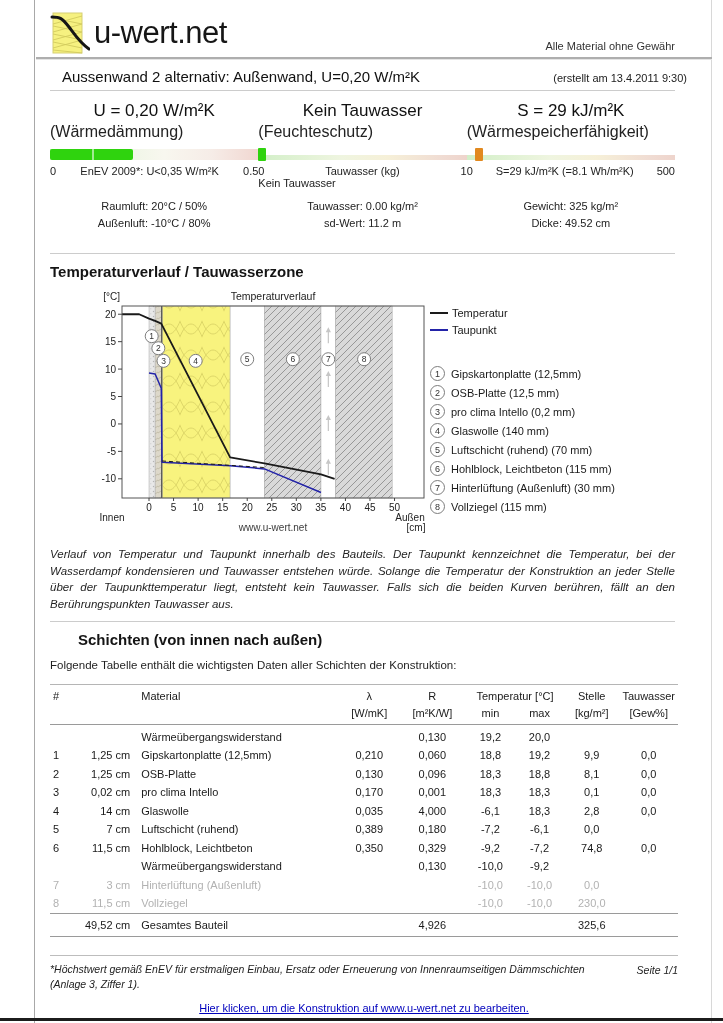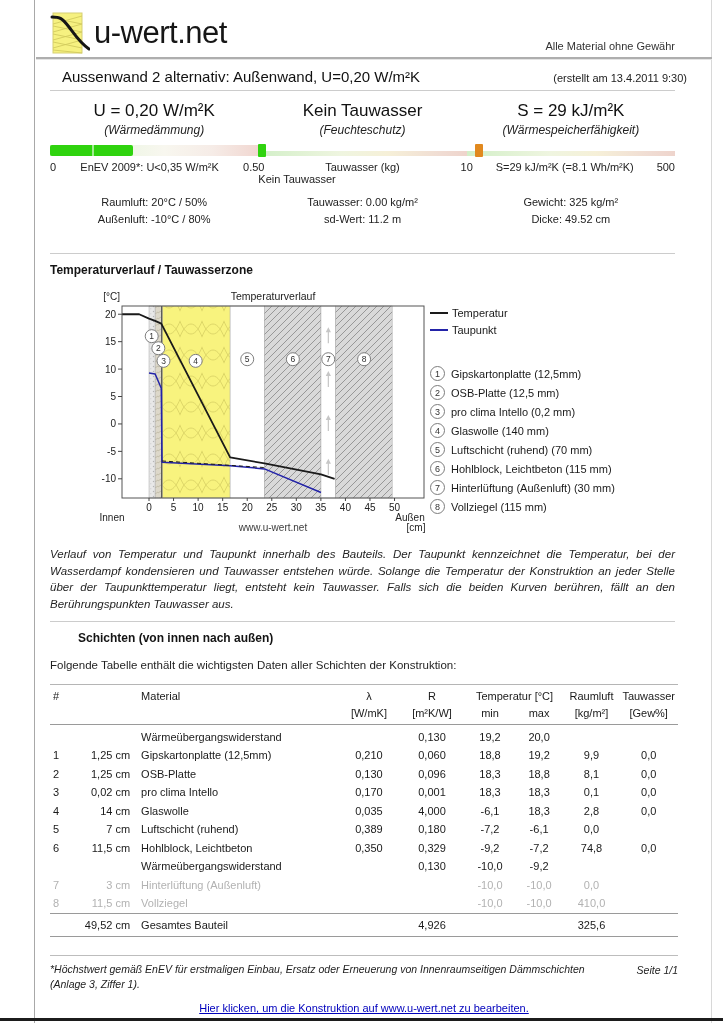--- a/index.html
+++ b/index.html
@@ -18,36 +18,36 @@
   .rule{position:absolute;background:#cccccc;height:1px;}
   .rule-header{top:57px;left:36px;width:676px;height:2px;background:#aeaeae;border-bottom:1px solid #e4e4e4;}
   .title-row{position:absolute;top:68px;left:55px;width:625px;display:flex;justify-content:space-between;align-items:baseline;margin-left:7px;}
   .doc-title{font-size:15px;color:#111;}
   .doc-date{font-size:11px;color:#222;}
   .rule-title{top:90px;left:50px;width:625px;}
 
   
   .summary{position:absolute;top:101px;left:50px;width:625px;display:grid;grid-template-columns:1fr 1fr 1fr;}
   .sum-headline{font-size:17px;text-align:center;color:#111;}
-  .sum-subline{font-size:12px;text-align:center;color:#222;margin-top:2px;font-style:italic;}
+  .sum-subline{font-size:16px;color:#222;margin-top:2px;}
   .bar{position:relative;height:14px;margin-top:7px;}
   .bar.thick::before{content:'';position:absolute;left:0;right:0;top:1px;bottom:2px;
      background:linear-gradient(90deg,#d9f1cd 0%,#eef6e5 35%,#f8f7ef 55%,#f6ece7 78%,#f1d7d1 100%);}
   .bar.thin::before{content:'';position:absolute;left:0;right:0;top:7px;height:5px;
      background:linear-gradient(90deg,#d2efc8 0%,#eff5e0 40%,#f6f0d8 62%,#f0dcd3 88%,#eed4cc 100%);}
   .bar-fill-seg{position:absolute;top:1px;bottom:2px;left:0;border-radius:2px;}
   .bar-fill-seg::after{content:'';position:absolute;left:50%;top:0;bottom:0;width:2px;background:rgba(255,255,255,.55);}
   .bar-marker{position:absolute;top:0;width:8px;height:13px;border-radius:1px;}
   .scale-row{display:flex;justify-content:space-between;font-size:11px;margin-top:3px;color:#222;}
   .scale-center{flex:1;text-align:center;}
   .scale-note{font-size:11px;min-height:13px;margin-top:0;color:#222;text-align:left;}
   .sum-details{margin-top:8px;font-size:11px;line-height:17px;text-align:center;color:#222;}
 
   .rule-sect1{top:253px;left:50px;width:625px;}
-  h2{position:absolute;left:50px;margin:0;font-size:12px;font-weight:700;color:#141414;}
+  h2{position:absolute;left:50px;margin:0;font-size:15px;font-weight:700;color:#141414;}
   .h-chart{top:263px;}
   
   .chart-area{position:absolute;top:290px;left:50px;width:640px;display:flex;}
   #temp-chart{margin-left:42px;flex:0 0 auto;}
   .chart-side{margin-left:0;padding-top:14px;font-size:11px;color:#1a1a1a;}
   .legend-row{display:flex;align-items:center;height:17px;}
   .legend-line{display:inline-block;width:18px;height:2px;margin-right:4px;}
   .layer-list{list-style:none;margin:26px 0 0 0;padding:0;}
   .layer-list li{display:flex;align-items:center;height:19px;}
   .circle-num{display:inline-flex;align-items:center;justify-content:center;width:13px;height:13px;
@@ -334,21 +334,21 @@
         <col style="width:50px">
     </colgroup>
     <thead>
       <tr class="h1">
         <th class="l">#</th>
         <th></th>
         <th class="l">Material</th>
         <th class="c">λ</th>
         <th class="c">R</th>
         <th class="c" colspan="2">Temperatur [°C]</th>
-        <th class="c">Raumluft</th>
+        <th class="c">Stelle</th>
         <th class="c">Tauwasser</th>
       </tr>
       <tr class="h2">
         <th></th>
           <th></th>
           <th></th>
         <th class="c">[W/mK]</th>
         <th class="c">[m²K/W]</th>
         <th class="c">min</th>
         <th class="c">max</th>
@@ -457,21 +457,21 @@
           <td class="c"></td>
         </tr>
         <tr class="muted">
           <td class="l">8</td>
           <td class="r">11,5 cm</td>
           <td class="l">Vollziegel</td>
           <td class="c"></td>
           <td class="c"></td>
           <td class="c">-10,0</td>
           <td class="c">-10,0</td>
-          <td class="c">410,0</td>
+          <td class="c">230,0</td>
           <td class="c"></td>
         </tr>
       </tbody>
     <tbody class="total">
       <tr>
         <td></td>
         <td class="r">49,52 cm</td>
         <td class="l">Gesamtes Bauteil</td>
         <td></td>
         <td class="c">4,926</td>

